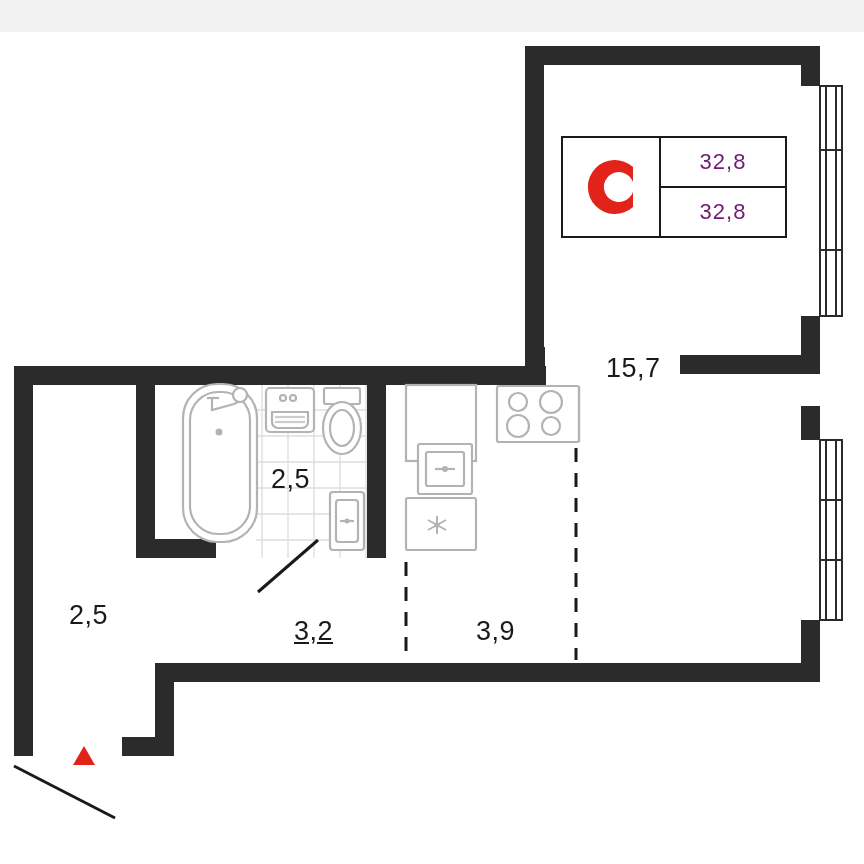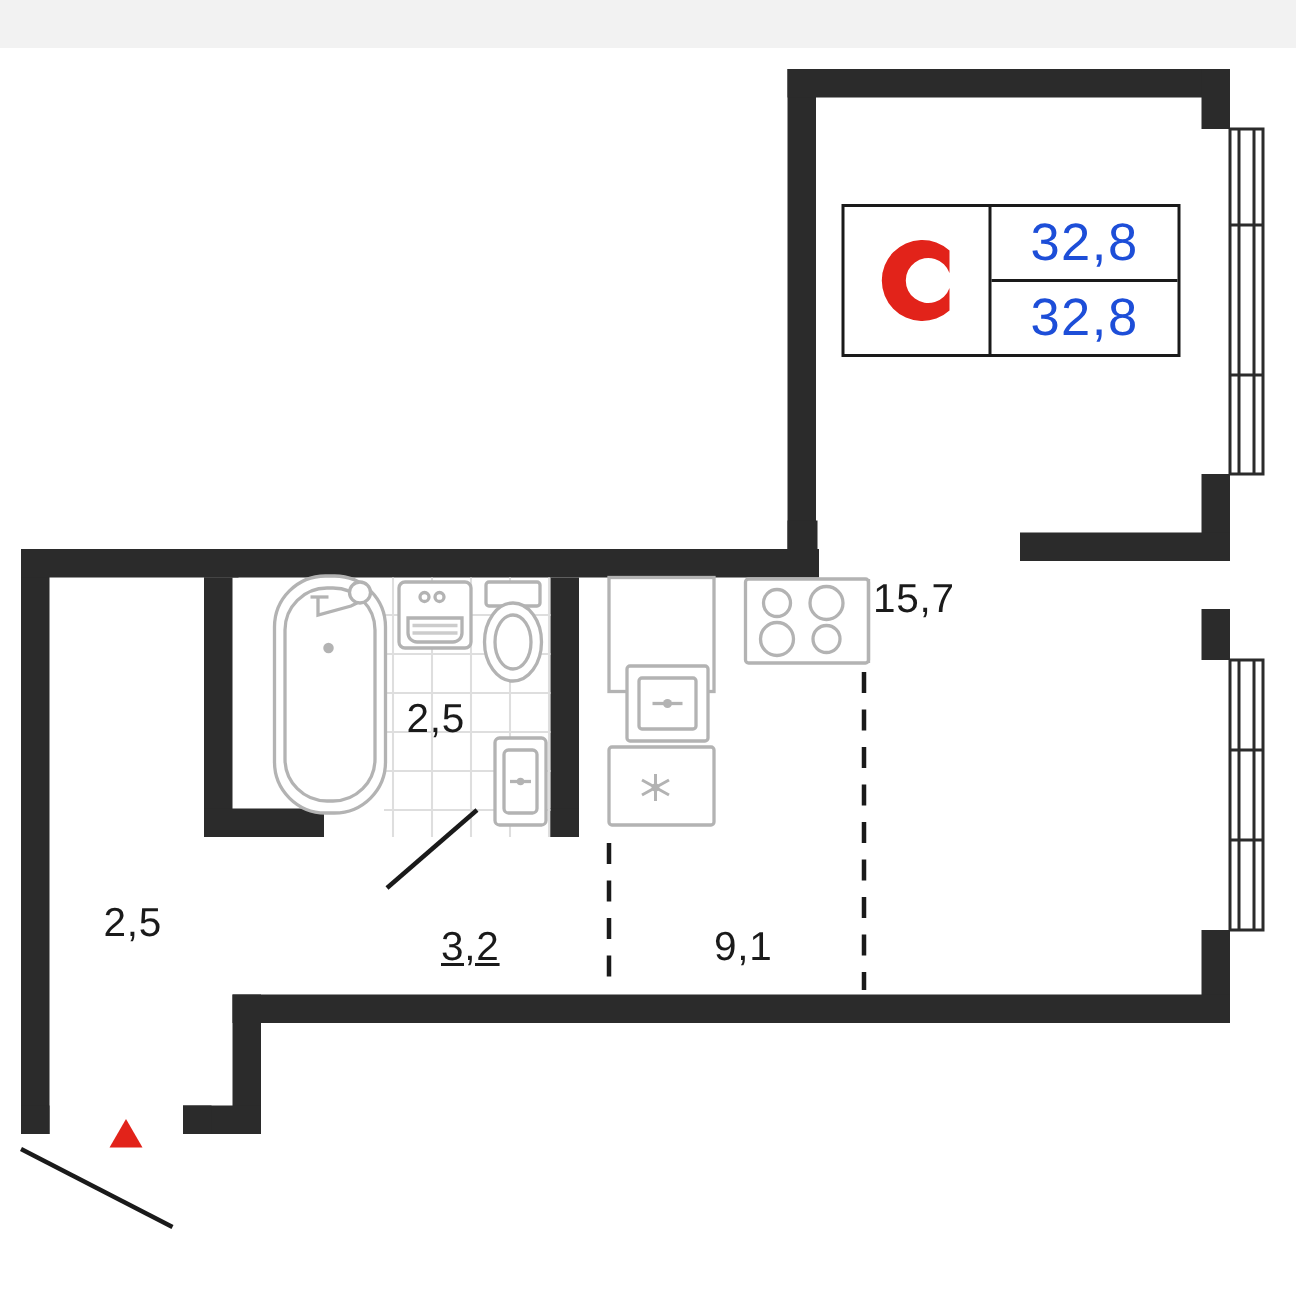--- a/index.html
+++ b/index.html
@@ -53,22 +53,22 @@
   .badge-values {
     flex: 1;
     display: flex;
     flex-direction: column;
   }
   .badge-val {
     flex: 1;
     display: flex;
     align-items: center;
     justify-content: center;
-    font-size: 35px;
-    color: #1d4ed8;
+    font-size: 22px;
+    color: #701a75;
     letter-spacing: 1px;
   }
   .badge-val.top {
     border-bottom: 2px solid #1a1a1a;
   }
 </style>
 </head>
 <body>
 
 <svg id="plan" viewBox="0 0 864 864">
@@ -212,25 +212,25 @@
 
   <g>
     <polygon points="84,746 95,765 73,765" fill="#e2231a"></polygon>
     <line x1="14" y1="766" x2="115" y2="818" stroke="#1a1a1a" stroke-width="3"></line>
   </g>
 
   <line x1="258" y1="592" x2="318" y2="540" stroke="#1a1a1a" stroke-width="3"></line>
 
 </svg>
 
-<div class="area-label" style="left:582px; top:353px;margin-top:31px;">15,7</div>
+<div class="area-label" style="left:606px; top:353px;">15,7</div>
 <div class="area-label" style="left:271px; top:464px;">2,5</div>
 <div class="area-label" style="left:69px; top:600px;">2,5</div>
 <div class="area-label" style="left:294px; top:616px;text-decoration:underline;">3,2</div>
-<div class="area-label" style="left:476px; top:616px;">9,1</div>
+<div class="area-label" style="left:476px; top:616px;">3,9</div>
 
 <div class="badge">
   <div class="badge-logo">
     <svg width="72" height="72" viewBox="0 0 72 72">
       <path d="M58 16 A27 27 0 1 0 58 56 L58 41 A15 15 0 1 1 58 31 Z" fill="#e2231a"></path>
     </svg>
   </div>
   <div class="badge-values">
     <div class="badge-val top">32,8</div>
     <div class="badge-val">32,8</div>

